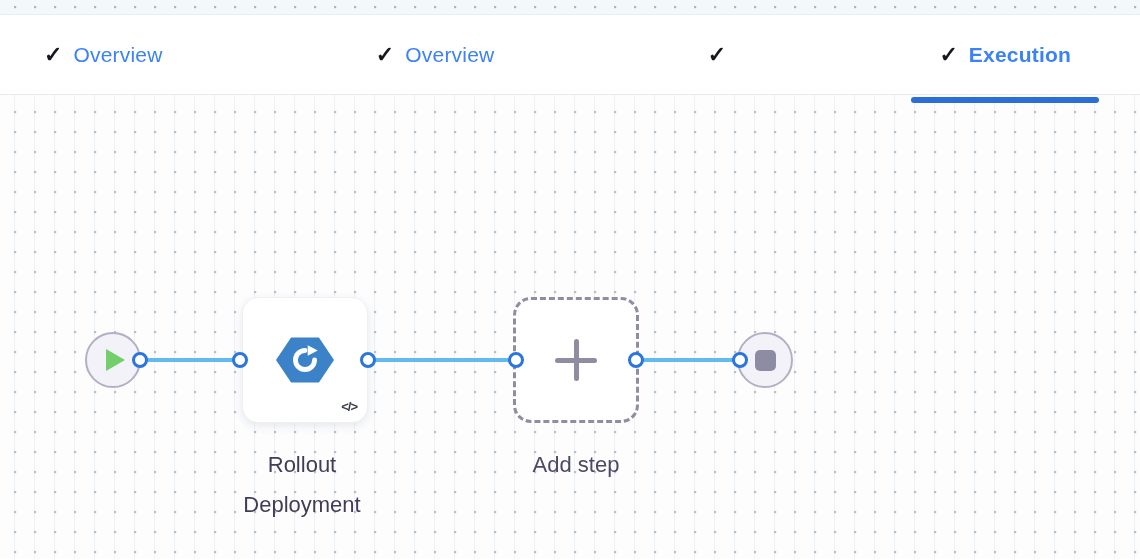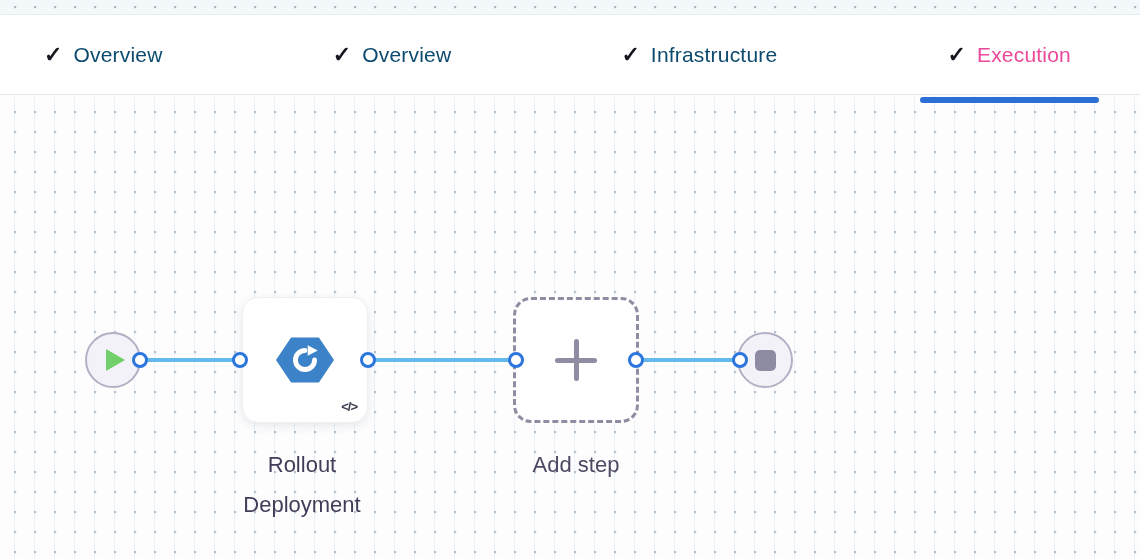--- a/index.html
+++ b/index.html
@@ -32,22 +32,22 @@
     position:relative; z-index:3;
     display:flex; align-items:center; justify-content:space-between;
     height:80px; padding:0 41px 0 16px;
     background:#ffffff; border-bottom:1px solid #e7e9ed;
   }
   .tab {
     position:relative; display:flex; align-items:center; gap:11px;
     height:100%; padding:0 28px; cursor:pointer; white-space:nowrap;
   }
   .tab .check { font-size:22px; font-weight:700; color:#16161f; line-height:1; }
-  .tab .tab-label { font-size:21px; font-weight:400; color:#0c4a6e; letter-spacing:0.2px; }
-  .tab.active .tab-label { font-weight:400; color:#ec4899; }
+  .tab .tab-label { font-size:21px; font-weight:400; color:#3b82f6; letter-spacing:0.2px; }
+  .tab.active .tab-label { font-weight:700; color:#3b82f6; }
   .tab-underline {
     position:absolute; left:0; right:0; bottom:-9px; height:6px;
     border-radius:3px; background:#2b6fd6;
   }
 
   
   .canvas { position:relative; width:1140px; height:464px; }
 
   .edge { position:absolute; top:263px; height:4px; border-radius:2px; background:#63baee; z-index:1; }
   .edge-1 { left:140px; width:100px; }
@@ -126,21 +126,20 @@
     <div class="tab">
       <span class="check">✓</span>
       <span class="tab-label">Overview</span>
     </div>
     <div class="tab">
       <span class="check">✓</span>
       <span class="tab-label">Overview</span>
     </div>
     <div class="tab">
       <span class="check">✓</span>
-      <span class="tab-label">Infrastructure</span>
     </div>
     <div class="tab active">
       <span class="check">✓</span>
       <span class="tab-label">Execution</span>
       <div class="tab-underline"></div>
     </div>
   </div>
 
   <div class="canvas grid-bg">
 

